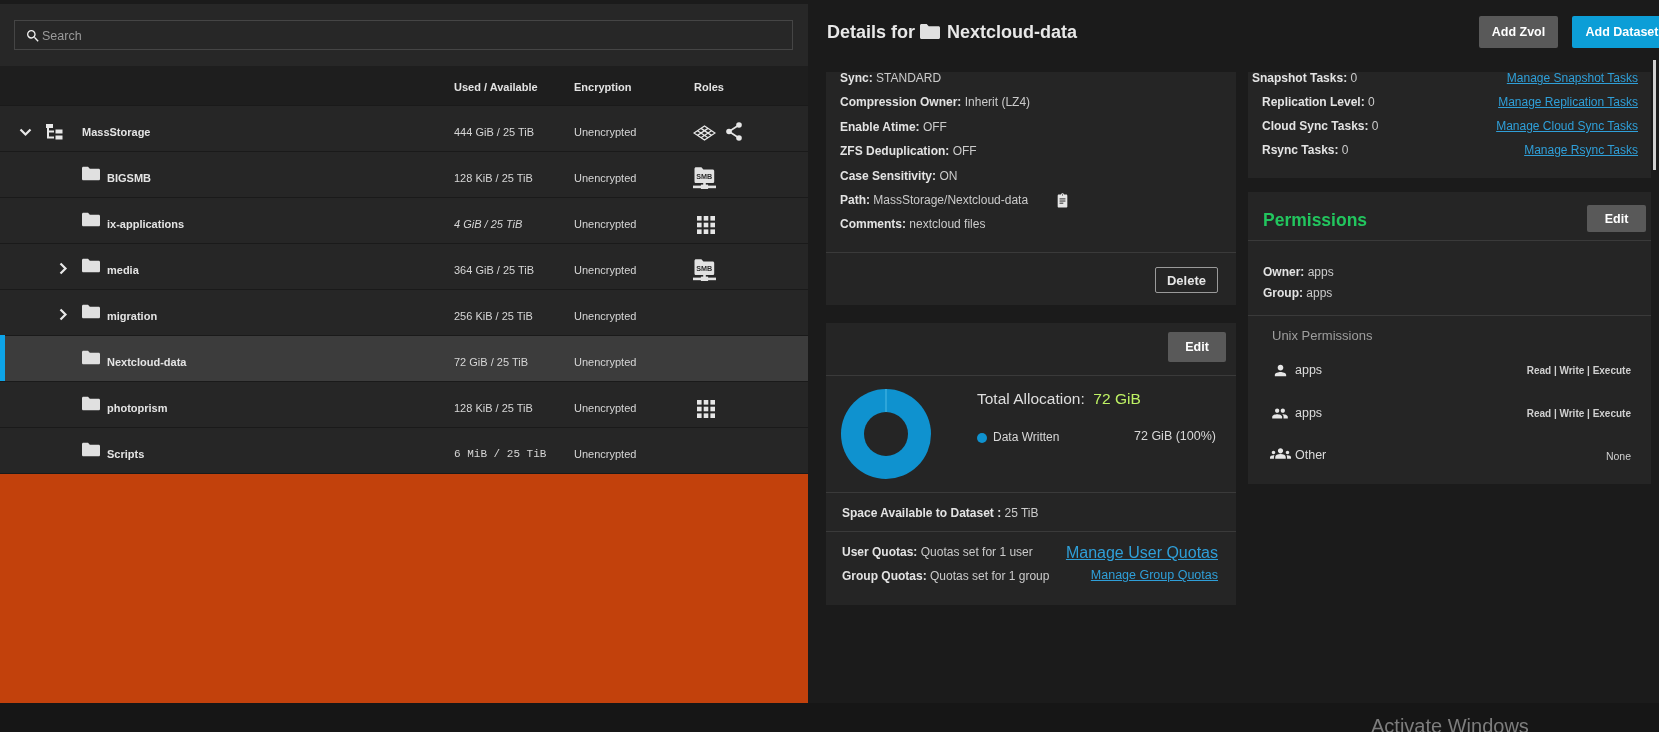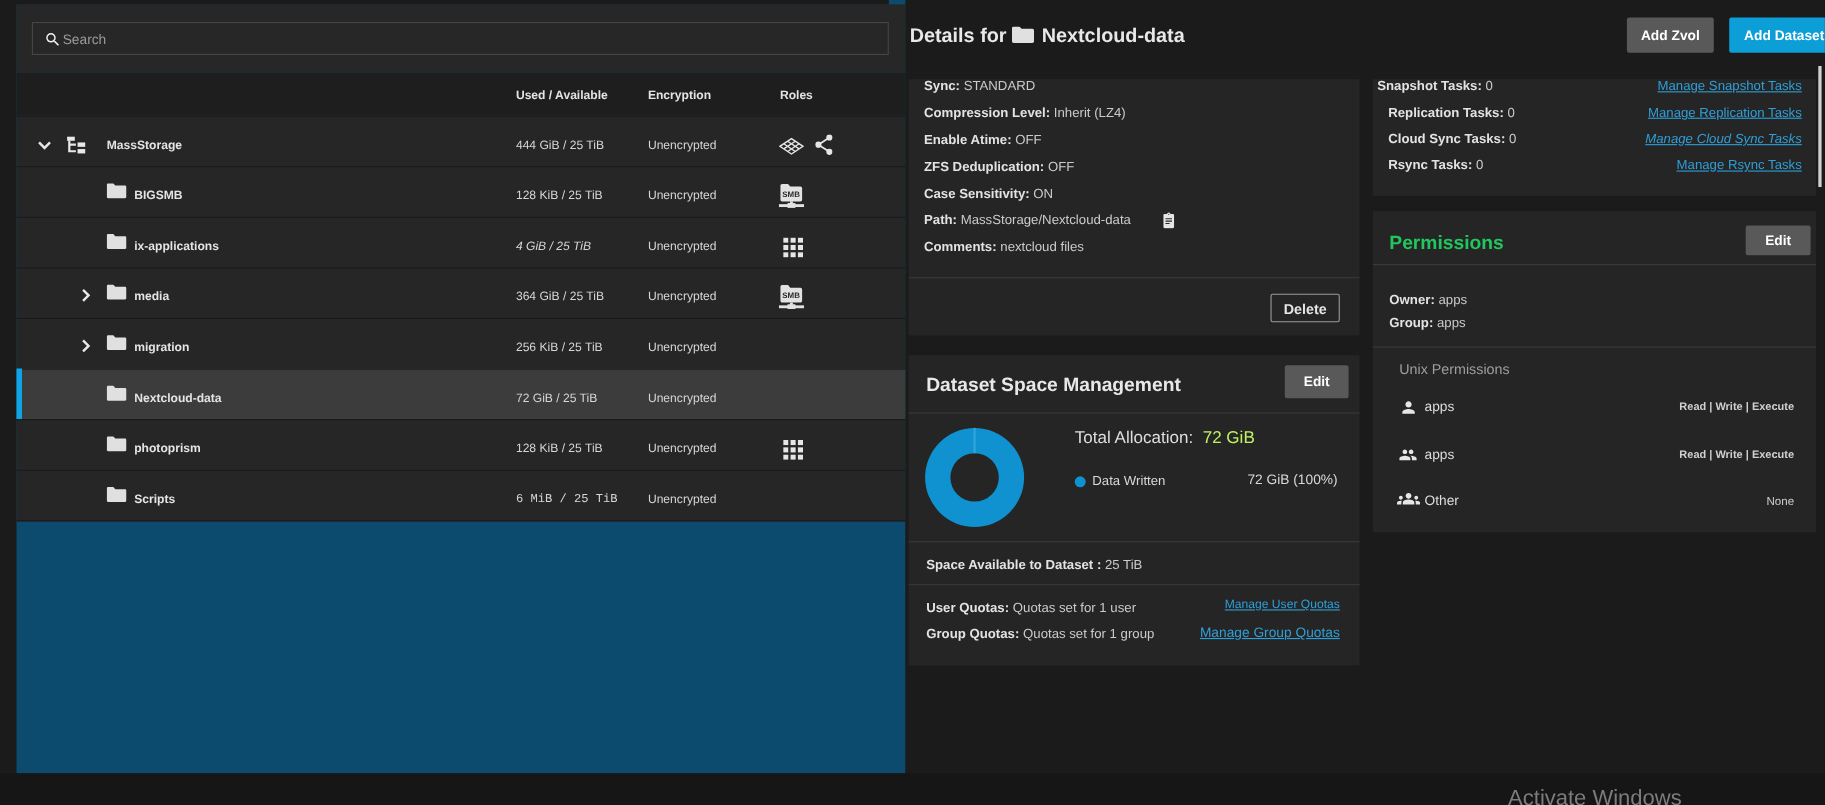--- a/index.html
+++ b/index.html
@@ -15,21 +15,21 @@
 .link{color:#2f9fd8;text-decoration:underline;font-size:12px;white-space:nowrap;}
 .btn-gray{position:absolute;background:#595959;color:#fff;font-weight:bold;font-size:12.5px;
   display:flex;align-items:center;justify-content:center;border-radius:2px;}
 .trow{left:0;width:808px;height:45px;border-top:1px solid #1a1a1a;background:#262626;}
 .rname{position:absolute;top:20px;font-size:11px;line-height:13px;font-weight:bold;color:#e4e4e4;white-space:nowrap;}
 .rval{position:absolute;top:20px;font-size:11px;line-height:13px;color:#d6d6d6;white-space:nowrap;}
 </style>
 </head>
 <body>
 
-<div class="abs" id="leftpanel" style="left:15px;top:0;width:808px;height:703px;background:#0c4a6e;">
+<div class="abs" id="leftpanel" style="left:0;top:0;width:808px;height:703px;background:#c2410c;">
 
   <div class="abs" style="left:0;top:4px;width:808px;height:62px;background:#272727;"></div>
   <div class="abs" style="left:14px;top:20px;width:777px;height:28px;border:1px solid #454545;background:#272727;">
     <svg class="abs" style="left:10px;top:7px;" width="16" height="16" viewBox="0 0 24 24">
       <path fill="#f0f0f0" d="M15.5 14h-.79l-.28-.27A6.47 6.47 0 0 0 16 9.5 6.5 6.5 0 1 0 9.5 16c1.61 0 3.09-.59 4.23-1.57l.27.28v.79l5 4.99L20.49 19l-4.99-5zm-6 0C7.01 14 5 11.99 5 9.5S7.01 5 9.5 5 14 7.01 14 9.5 11.99 14 9.5 14z"></path>
     </svg>
     <span class="abs" style="left:27px;top:8px;font-size:12.5px;color:#9a9a9a;">Search</span>
   </div>
 
   <div class="abs" style="left:0;top:66px;width:808px;height:39px;background:#1e1e1e;">
@@ -185,64 +185,63 @@
 <div class="abs" style="left:827px;top:22px;font-size:18px;font-weight:bold;color:#e8e8e8;">Details for</div>
 <svg class="abs" style="left:920px;top:24px;" width="20" height="15" viewBox="0 0 20 15">
   <path fill="#e0e0e0" d="M0 1.5C0 .7.7 0 1.5 0h5.2l2 2.2h9.8c.8 0 1.5.7 1.5 1.5v9.8c0 .8-.7 1.5-1.5 1.5h-17C.7 15 0 14.3 0 13.5z"></path>
 </svg>
 <div class="abs" style="left:947px;top:22px;font-size:18px;font-weight:bold;color:#e8e8e8;">Nextcloud-data</div>
 <div class="btn-gray" style="left:1479px;top:16px;width:79px;height:32px;">Add Zvol</div>
 <div class="abs" style="left:1572px;top:16px;width:100px;height:32px;background:#0c9ed7;color:#fff;font-weight:bold;font-size:12.5px;display:flex;align-items:center;justify-content:center;border-radius:2px;">Add Dataset</div>
 
 <div class="card" style="left:826px;top:72px;width:410px;height:233px;overflow:hidden;" id="card1">
   <div class="row-line" style="left:14px;top:-1px;"><span class="lbl">Sync:</span> <span class="val">STANDARD</span></div>
-  <div class="row-line" style="left:14px;top:23px;"><span class="lbl">Compression Level:</span> <span class="val">Inherit (LZ4)</span></div>
+  <div class="row-line" style="left:14px;top:23px;"><span class="lbl">Compression Owner:</span> <span class="val">Inherit (LZ4)</span></div>
   <div class="row-line" style="left:14px;top:48px;"><span class="lbl">Enable Atime:</span> <span class="val">OFF</span></div>
   <div class="row-line" style="left:14px;top:72px;"><span class="lbl">ZFS Deduplication:</span> <span class="val">OFF</span></div>
   <div class="row-line" style="left:14px;top:97px;"><span class="lbl">Case Sensitivity:</span> <span class="val">ON</span></div>
   <div class="row-line" style="left:14px;top:121px;"><span class="lbl">Path:</span> <span class="val">MassStorage/Nextcloud-data</span></div>
   <svg class="abs" style="left:230px;top:121px;" width="13" height="15" viewBox="0 0 24 28">
     <path fill="#e6e6e6" d="M19 3h-4.2C14.4 1.3 13.3.5 12 .5S9.6 1.3 9.2 3H5C3.9 3 3 3.9 3 5v20c0 1.1.9 2 2 2h14c1.1 0 2-.9 2-2V5c0-1.1-.9-2-2-2zm-7-.5c.55 0 1 .45 1 1s-.45 1-1 1-1-.45-1-1 .45-1 1-1z"></path>
     <g stroke="#252525" stroke-width="1.8">
         <path d="M6.5 11h11M6.5 15h11M6.5 19h7"></path>
       </g>
   </svg>
   <div class="row-line" style="left:14px;top:145px;"><span class="lbl">Comments:</span> <span class="val">nextcloud files</span></div>
   <div class="divider" style="left:0;top:180px;width:410px;"></div>
   <div class="abs" style="left:329px;top:195px;width:61px;height:24px;border:1px solid #9a9a9a;border-radius:2px;color:#e6e6e6;font-weight:bold;font-size:13px;display:flex;align-items:center;justify-content:center;">Delete</div>
 </div>
 
 <div class="card" style="left:1248px;top:72px;width:403px;height:106px;overflow:hidden;" id="tasks">
   <div class="row-line" style="left:4px;top:-1px;"><span class="lbl">Snapshot Tasks:</span> <span class="val">0</span></div>
-  <div class="row-line" style="left:14px;top:23px;"><span class="lbl">Replication Tasks:</span> <span class="val">0</span></div>
+  <div class="row-line" style="left:14px;top:23px;"><span class="lbl">Replication Level:</span> <span class="val">0</span></div>
   <div class="row-line" style="left:14px;top:47px;"><span class="lbl">Cloud Sync Tasks:</span> <span class="val">0</span></div>
   <div class="row-line" style="left:14px;top:71px;"><span class="lbl">Rsync Tasks:</span> <span class="val">0</span></div>
   <div class="row-line link" style="right:13px;top:-1px;">Manage Snapshot Tasks</div>
   <div class="row-line link" style="right:13px;top:23px;">Manage Replication Tasks</div>
-  <div class="row-line link" style="right:13px;top:47px;font-style:italic;">Manage Cloud Sync Tasks</div>
+  <div class="row-line link" style="right:13px;top:47px;">Manage Cloud Sync Tasks</div>
   <div class="row-line link" style="right:13px;top:71px;">Manage Rsync Tasks</div>
 </div>
 
 <div class="card" style="left:826px;top:323px;width:410px;height:282px;" id="space">
-  <div class="abs b" style="left:16px;top:16px;font-size:17.5px;color:#e8e8e8;">Dataset Space Management</div>
   <div class="btn-gray" style="left:342px;top:9px;width:58px;height:30px;">Edit</div>
   <div class="divider" style="left:0;top:52px;width:410px;"></div>
 
   <div class="abs" style="left:15px;top:65.5px;width:90px;height:90px;border-radius:50%;background:#0f92cf;"></div>
   <div class="abs" style="left:38px;top:88.5px;width:44px;height:44px;border-radius:50%;background:#252525;"></div>
   <div class="abs" style="left:59.3px;top:65.5px;width:1.6px;height:23px;background:#2ea6da;"></div>
   <div class="abs" style="left:151px;top:67px;font-size:15.5px;color:#dedede;">Total Allocation:&nbsp; <span style="color:#bef264;">72 GiB</span></div>
   <div class="abs" style="left:151px;top:110px;width:10px;height:10px;border-radius:50%;background:#0f92cf;"></div>
   <div class="abs" style="left:167px;top:107px;font-size:12px;color:#d8d8d8;">Data Written</div>
   <div class="abs" style="right:20px;top:106px;font-size:12.5px;color:#d8d8d8;">72 GiB (100%)</div>
   <div class="divider" style="left:0;top:169px;width:410px;"></div>
   <div class="row-line" style="left:16px;top:183px;"><span class="lbl">Space Available to Dataset :</span> <span class="val">25 TiB</span></div>
   <div class="divider" style="left:0;top:208px;width:410px;"></div>
   <div class="row-line" style="left:16px;top:222px;"><span class="lbl">User Quotas:</span> <span class="val">Quotas set for 1 user</span></div>
-  <div class="link abs" style="right:18px;top:221px;font-size:11px;">Manage User Quotas</div>
+  <div class="link abs" style="right:18px;top:221px;font-size:16px;">Manage User Quotas</div>
   <div class="row-line" style="left:16px;top:246px;"><span class="lbl">Group Quotas:</span> <span class="val">Quotas set for 1 group</span></div>
   <div class="link abs" style="right:18px;top:245px;font-size:12.5px;">Manage Group Quotas</div>
 </div>
 
 <div class="card" style="left:1248px;top:192px;width:403px;height:292px;" id="perm">
   <div class="abs b" style="left:15px;top:18px;font-size:17.5px;color:#22c55e;">Permissions</div>
   <div class="btn-gray" style="left:339px;top:13px;width:59px;height:27px;">Edit</div>
   <div class="divider" style="left:0;top:48px;width:403px;"></div>
   <div class="row-line" style="left:15px;top:73px;"><span class="lbl">Owner:</span> <span class="val">apps</span></div>
   <div class="row-line" style="left:15px;top:94px;"><span class="lbl">Group:</span> <span class="val">apps</span></div>

